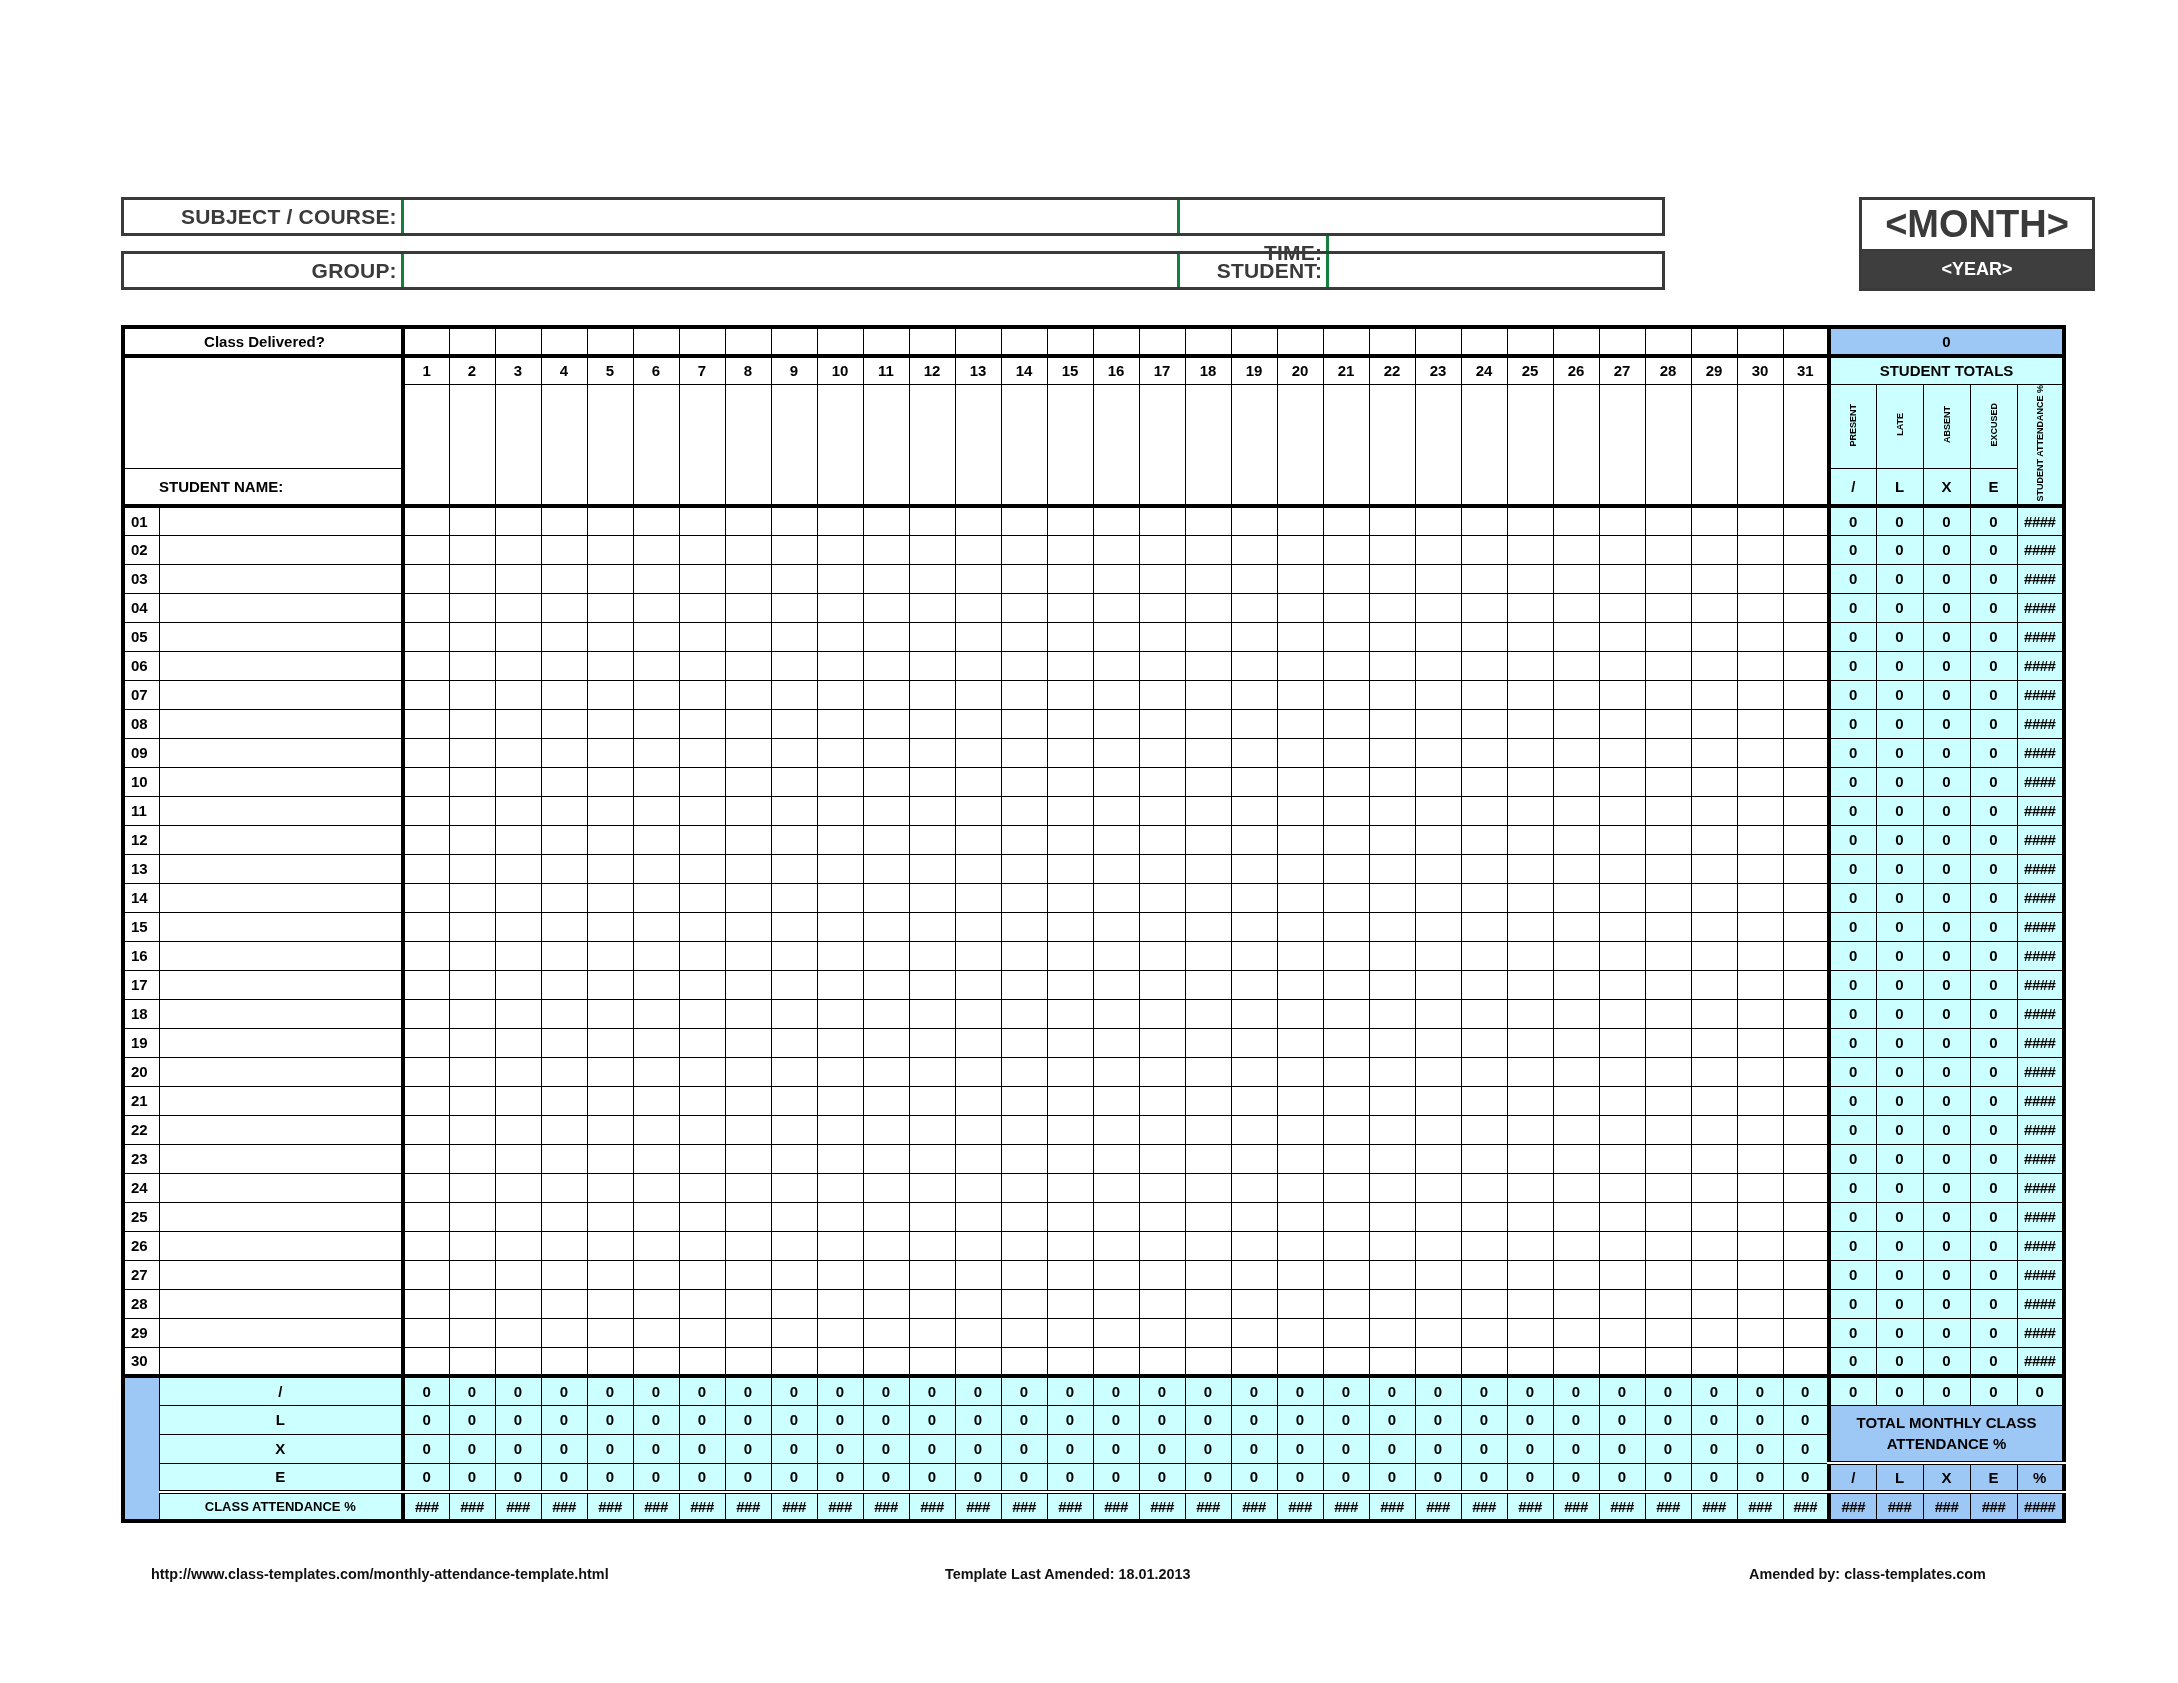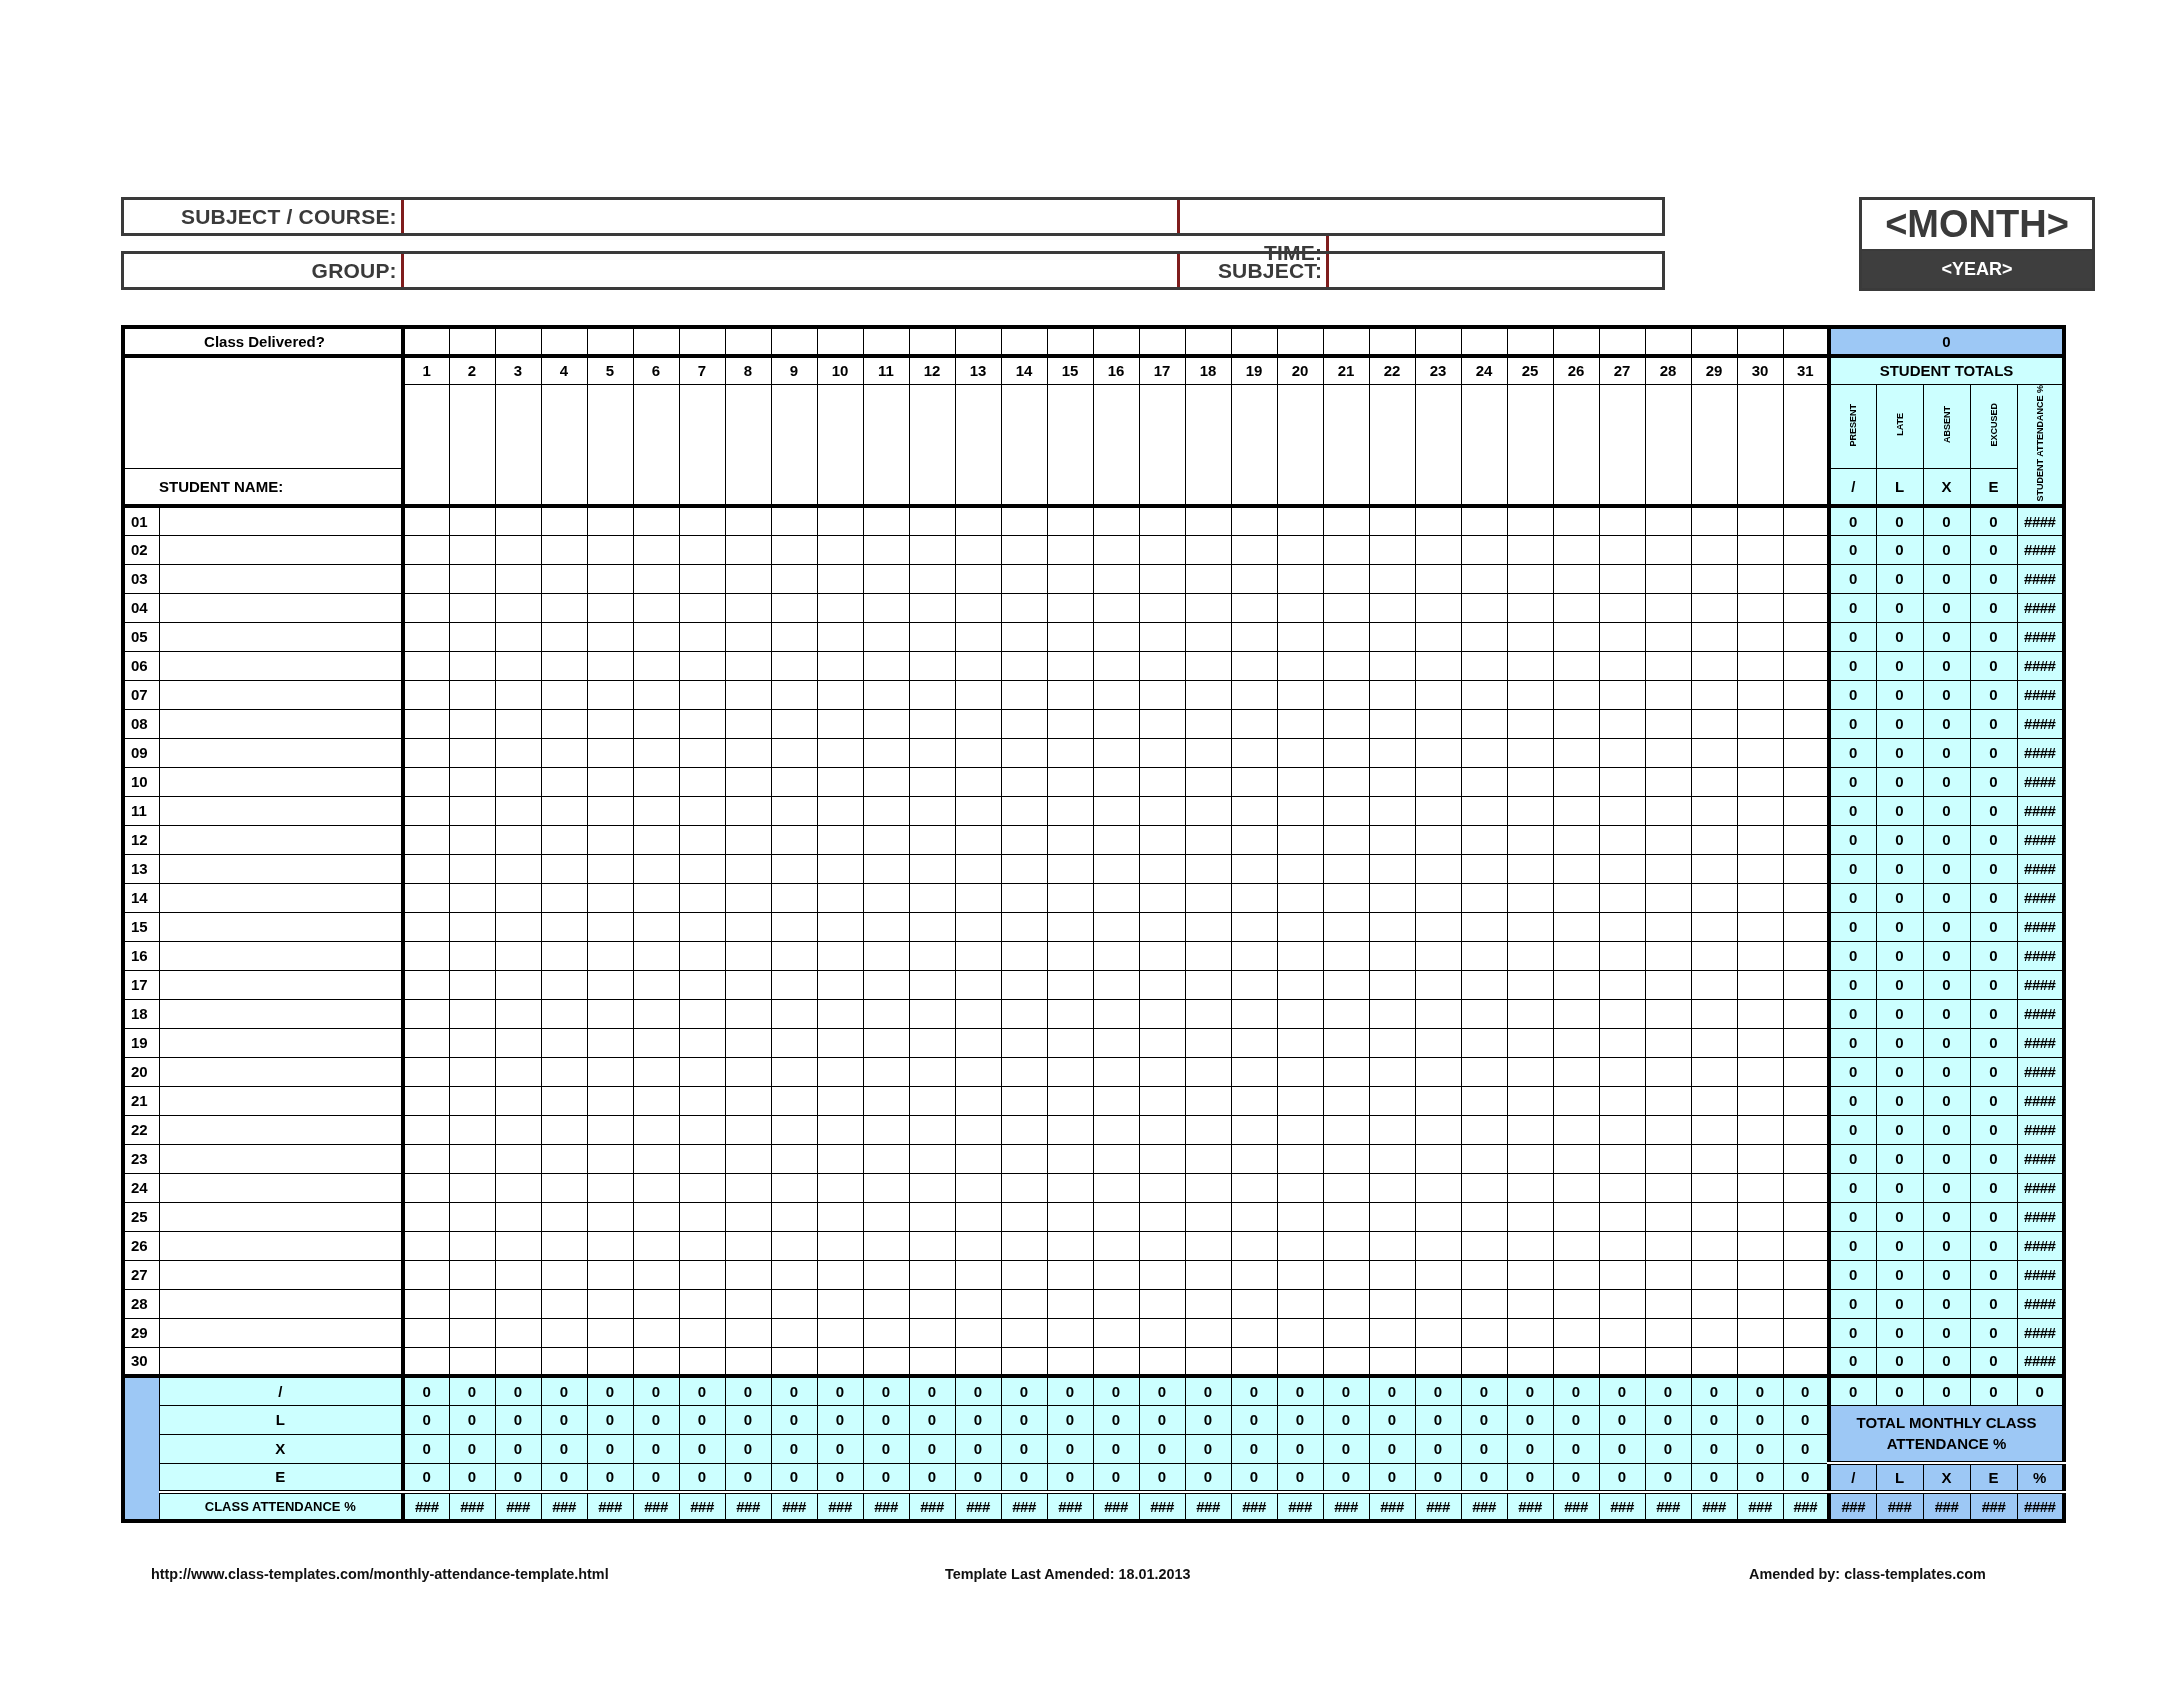--- a/index.html
+++ b/index.html
@@ -1,20 +1,20 @@
 <!DOCTYPE html>
 <html><head>
 <meta charset="utf-8">
 <style>
   * { box-sizing: border-box; margin: 0; padding: 0; }
   html, body { width: 2178px; height: 1683px; background: #ffffff; overflow: hidden; }
   body { position: relative; font-family: "Liberation Sans", sans-serif; color: #000; }
 
   .hdr-row { position: absolute; left: 121px; width: 1544px; height: 39px; border: 3px solid #3a3a3a; display: flex; }
-  .hdr-row .cell { height: 100%; border-right: 3px solid #7f1d1d; display: flex; align-items: center; }
+  .hdr-row .cell { height: 100%; border-right: 3px solid #15803d; display: flex; align-items: center; }
   .hdr-row .cell:last-child { border-right: none; }
   .hdr-label { justify-content: flex-end; padding-right: 4px; font-weight: bold; font-size: 21px; color: #3a3a3a; letter-spacing: 0.2px; }
   .hdr-value { padding-left: 6px; font-size: 18px; }
 
   .month-box { position: absolute; left: 1822px; top: 197px; width: 236px; height: 94px; border: 3px solid #3a3a3a; margin-left: 37px; }
   .month-top { height: 51px; display: flex; align-items: center; justify-content: center; font-weight: bold; font-size: 38px; color: #3a3a3a; border-bottom: 2px solid #3a3a3a; }
   .month-bottom { height: 37px; background: #3e3e3e; color: #ffffff; display: flex; align-items: center; justify-content: center; font-weight: bold; font-size: 18px; }
 
   table.grid { position: absolute; left: 121px; top: 325px; border-collapse: collapse; table-layout: fixed; border: 4px solid #000; }
   table.grid td { border: 1.5px solid #000; font-weight: bold; font-size: 15px; text-align: center; vertical-align: middle; padding: 0; overflow: hidden; white-space: nowrap; }
@@ -40,21 +40,21 @@
 
 <div class="hdr-row" style="top:197px;">
   <div class="cell hdr-label" style="width:280px;">SUBJECT / COURSE:</div>
   <div class="cell hdr-value" style="width:777px;"></div>
   <div class="cell hdr-label" style="width:149px;margin-top:36px;">TIME:</div>
   <div class="cell hdr-value" style="width:333px;"></div>
 </div>
 <div class="hdr-row" style="top:251px;">
   <div class="cell hdr-label" style="width:280px;">GROUP:</div>
   <div class="cell hdr-value" style="width:777px;"></div>
-  <div class="cell hdr-label" style="width:149px;">SUBJECT:</div>
+  <div class="cell hdr-label" style="width:149px;">STUDENT:</div>
   <div class="cell hdr-value" style="width:333px;"></div>
 </div>
 
 <div class="month-box">
   <div class="month-top">&lt;MONTH&gt;</div>
   <div class="month-bottom">&lt;YEAR&gt;</div>
 </div>
 
 <table class="grid" id="grid">
   <colgroup id="cols">

